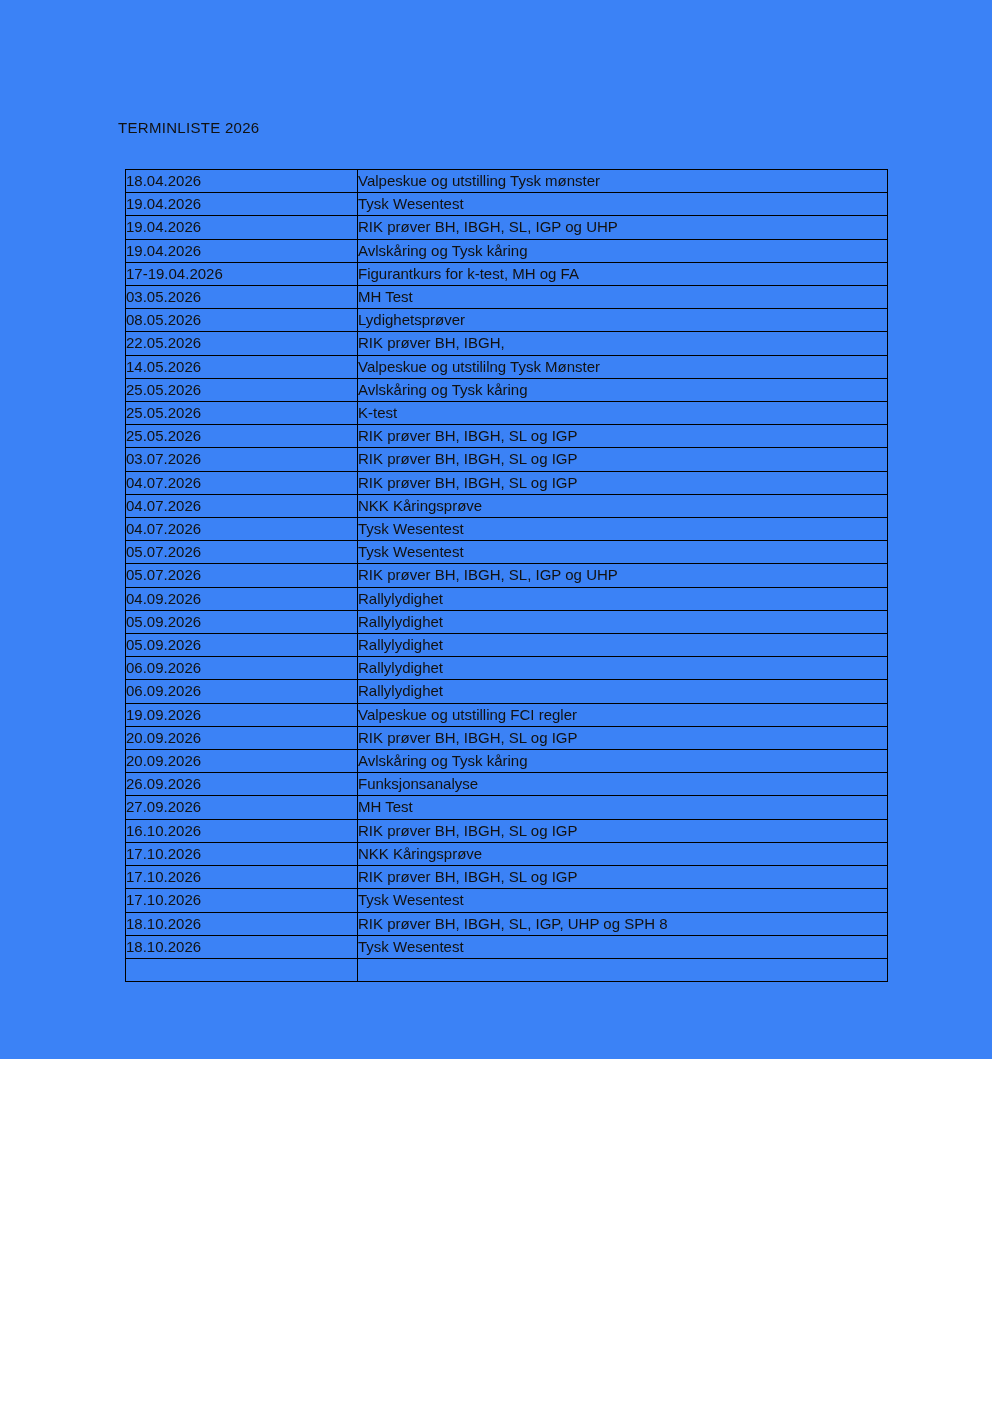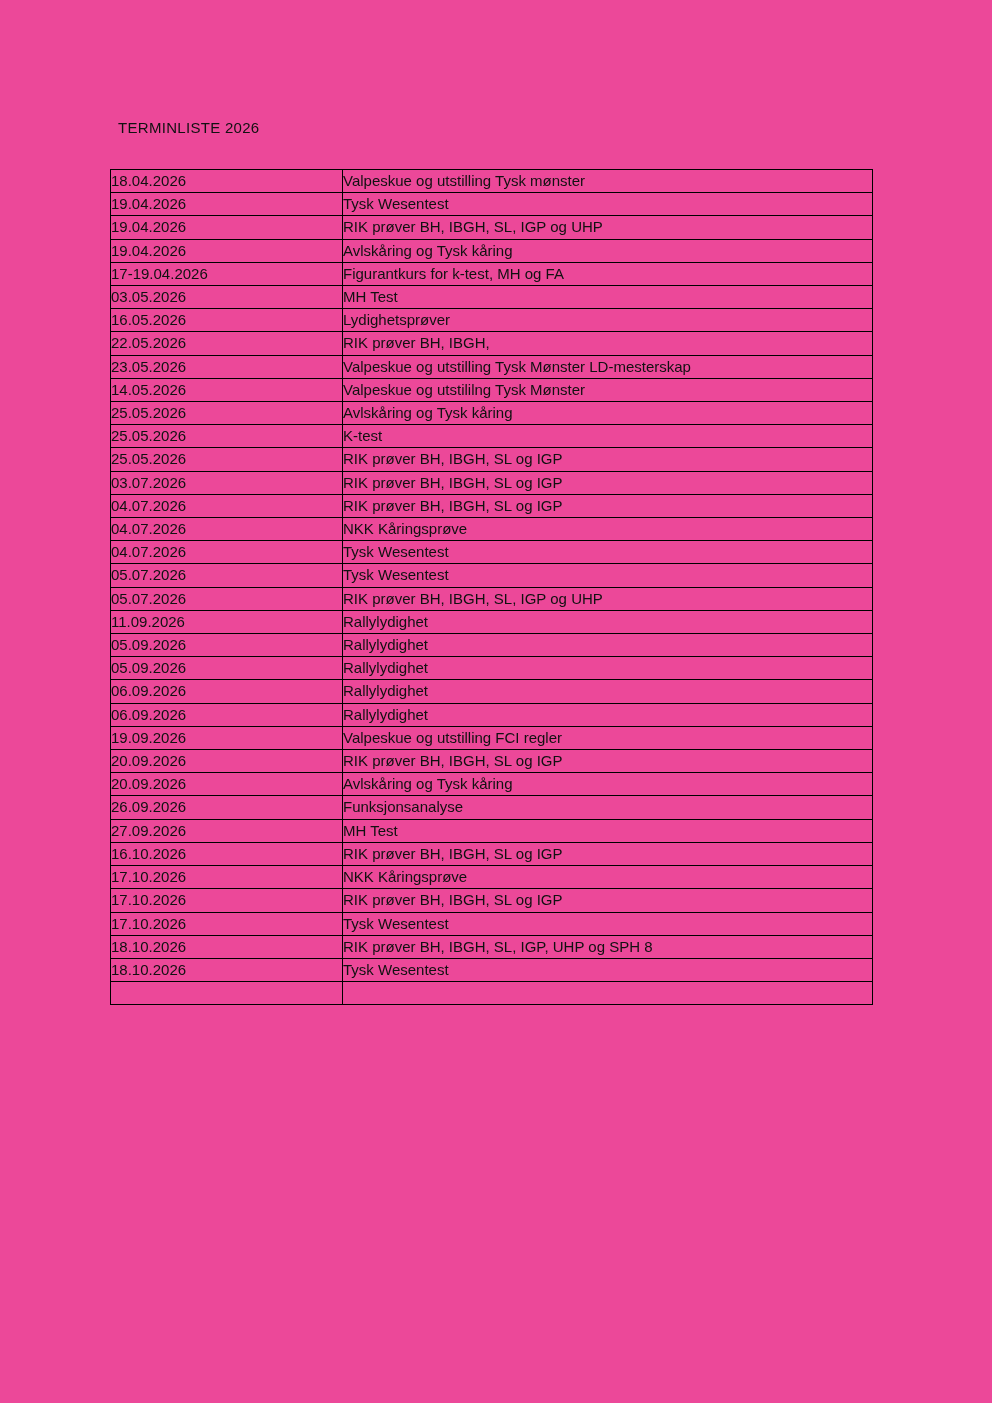--- a/index.html
+++ b/index.html
@@ -3,39 +3,39 @@
 <meta charset="utf-8">
 <style>
   html, body {
     margin: 0;
     padding: 0;
     background: #ffffff;
   }
   .page {
     position: relative;
     width: 992px;
-    height: 1403px;
-    background: #ec4899;
+    height: 1059px;
+    background: #3b82f6;
     font-family: "Liberation Sans", "DejaVu Sans", sans-serif;
     color: #000000;
     overflow: hidden;
   }
   .title {
     position: absolute;
     left: 118px;
     top: 119px;
     margin: 0;
     font-size: 15px;
     font-weight: 400;
     letter-spacing: 0.3px;
     color: #111111;
   }
   table.schedule {
     position: absolute;
-    left: 110px;
+    left: 125px;
     top: 169px;
     width: 760px;
     border-collapse: collapse;
     table-layout: fixed;
   }
   table.schedule td {
     border: 1px solid #000000;
     height: 22.2px;
     padding: 0;
     font-size: 15px;
@@ -87,33 +87,29 @@
     <td class="event-cell">Figurantkurs for k-test, MH og FA</td>
   </tr>
 
 
   <tr>
     <td class="date-cell">03.05.2026</td>
     <td class="event-cell">MH Test</td>
   </tr>
 
   <tr>
-    <td class="date-cell">16.05.2026</td>
+    <td class="date-cell">08.05.2026</td>
     <td class="event-cell">Lydighetsprøver</td>
   </tr>
 
   <tr>
     <td class="date-cell">22.05.2026</td>
     <td class="event-cell">RIK prøver BH, IBGH,</td>
   </tr>
 
-  <tr>
-    <td class="date-cell">23.05.2026</td>
-    <td class="event-cell">Valpeskue og utstilling Tysk Mønster LD-mesterskap</td>
-  </tr>
 
   <tr>
     <td class="date-cell">14.05.2026</td>
     <td class="event-cell">Valpeskue og utstililng Tysk Mønster</td>
   </tr>
 
   <tr>
     <td class="date-cell">25.05.2026</td>
     <td class="event-cell">Avlskåring og Tysk kåring</td>
   </tr>
@@ -152,21 +148,21 @@
     <td class="date-cell">05.07.2026</td>
     <td class="event-cell">Tysk Wesentest</td>
   </tr>
 
   <tr>
     <td class="date-cell">05.07.2026</td>
     <td class="event-cell">RIK prøver BH, IBGH, SL, IGP og UHP</td>
   </tr>
 
   <tr>
-    <td class="date-cell">11.09.2026</td>
+    <td class="date-cell">04.09.2026</td>
     <td class="event-cell">Rallylydighet</td>
   </tr>
 
   <tr>
     <td class="date-cell">05.09.2026</td>
     <td class="event-cell">Rallylydighet</td>
   </tr>
 
   <tr>
     <td class="date-cell">05.09.2026</td>

